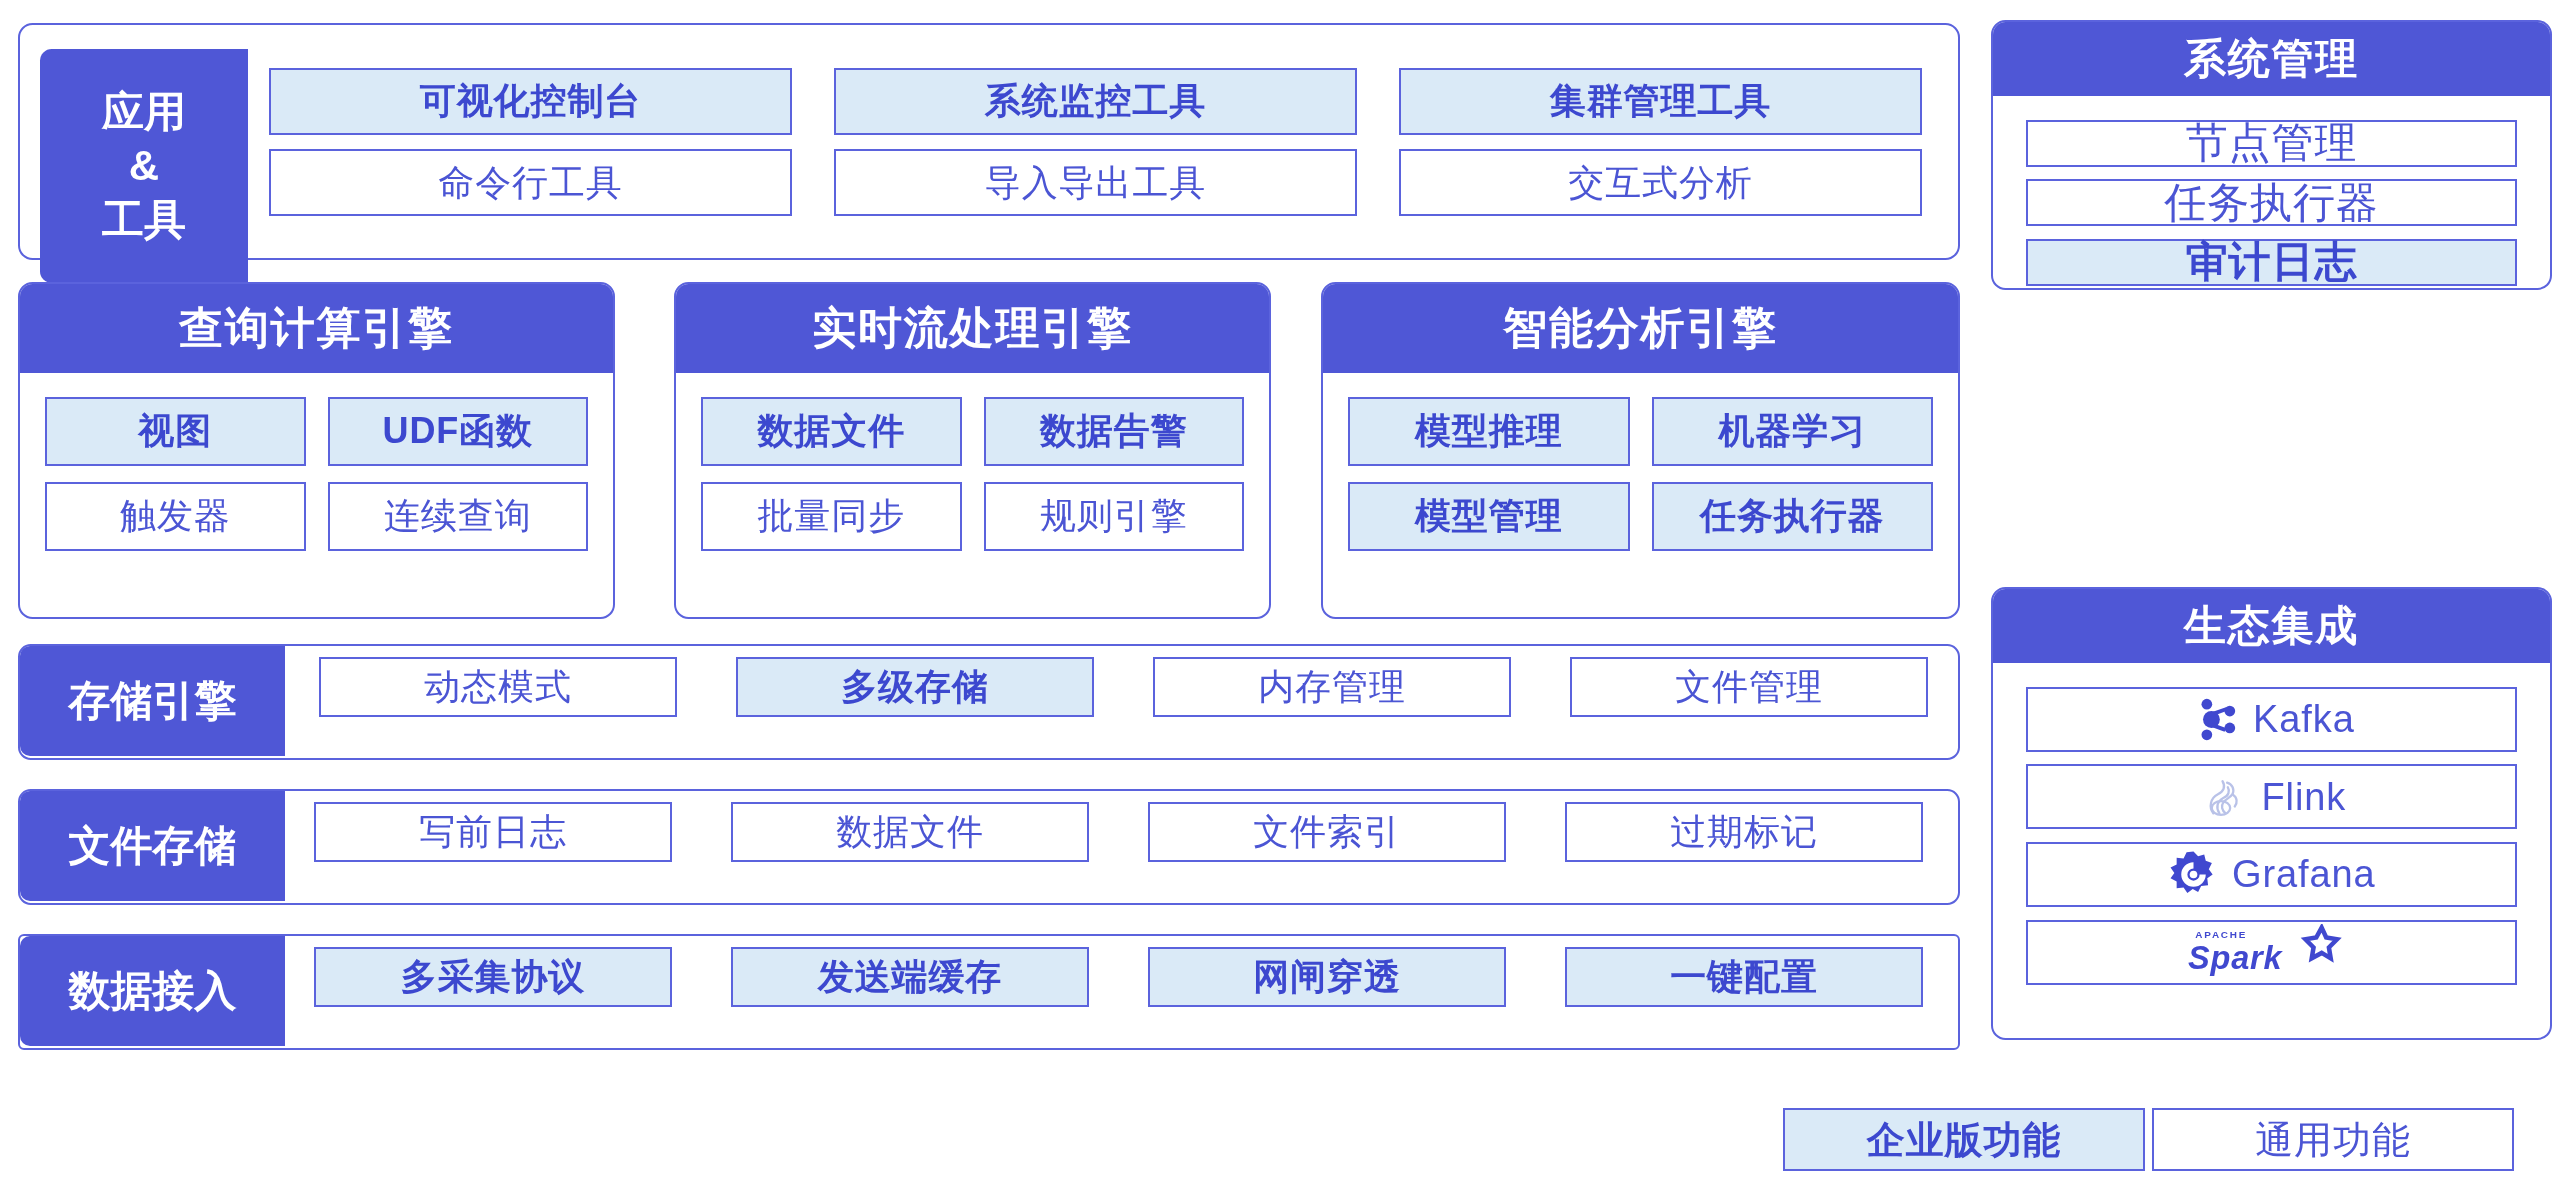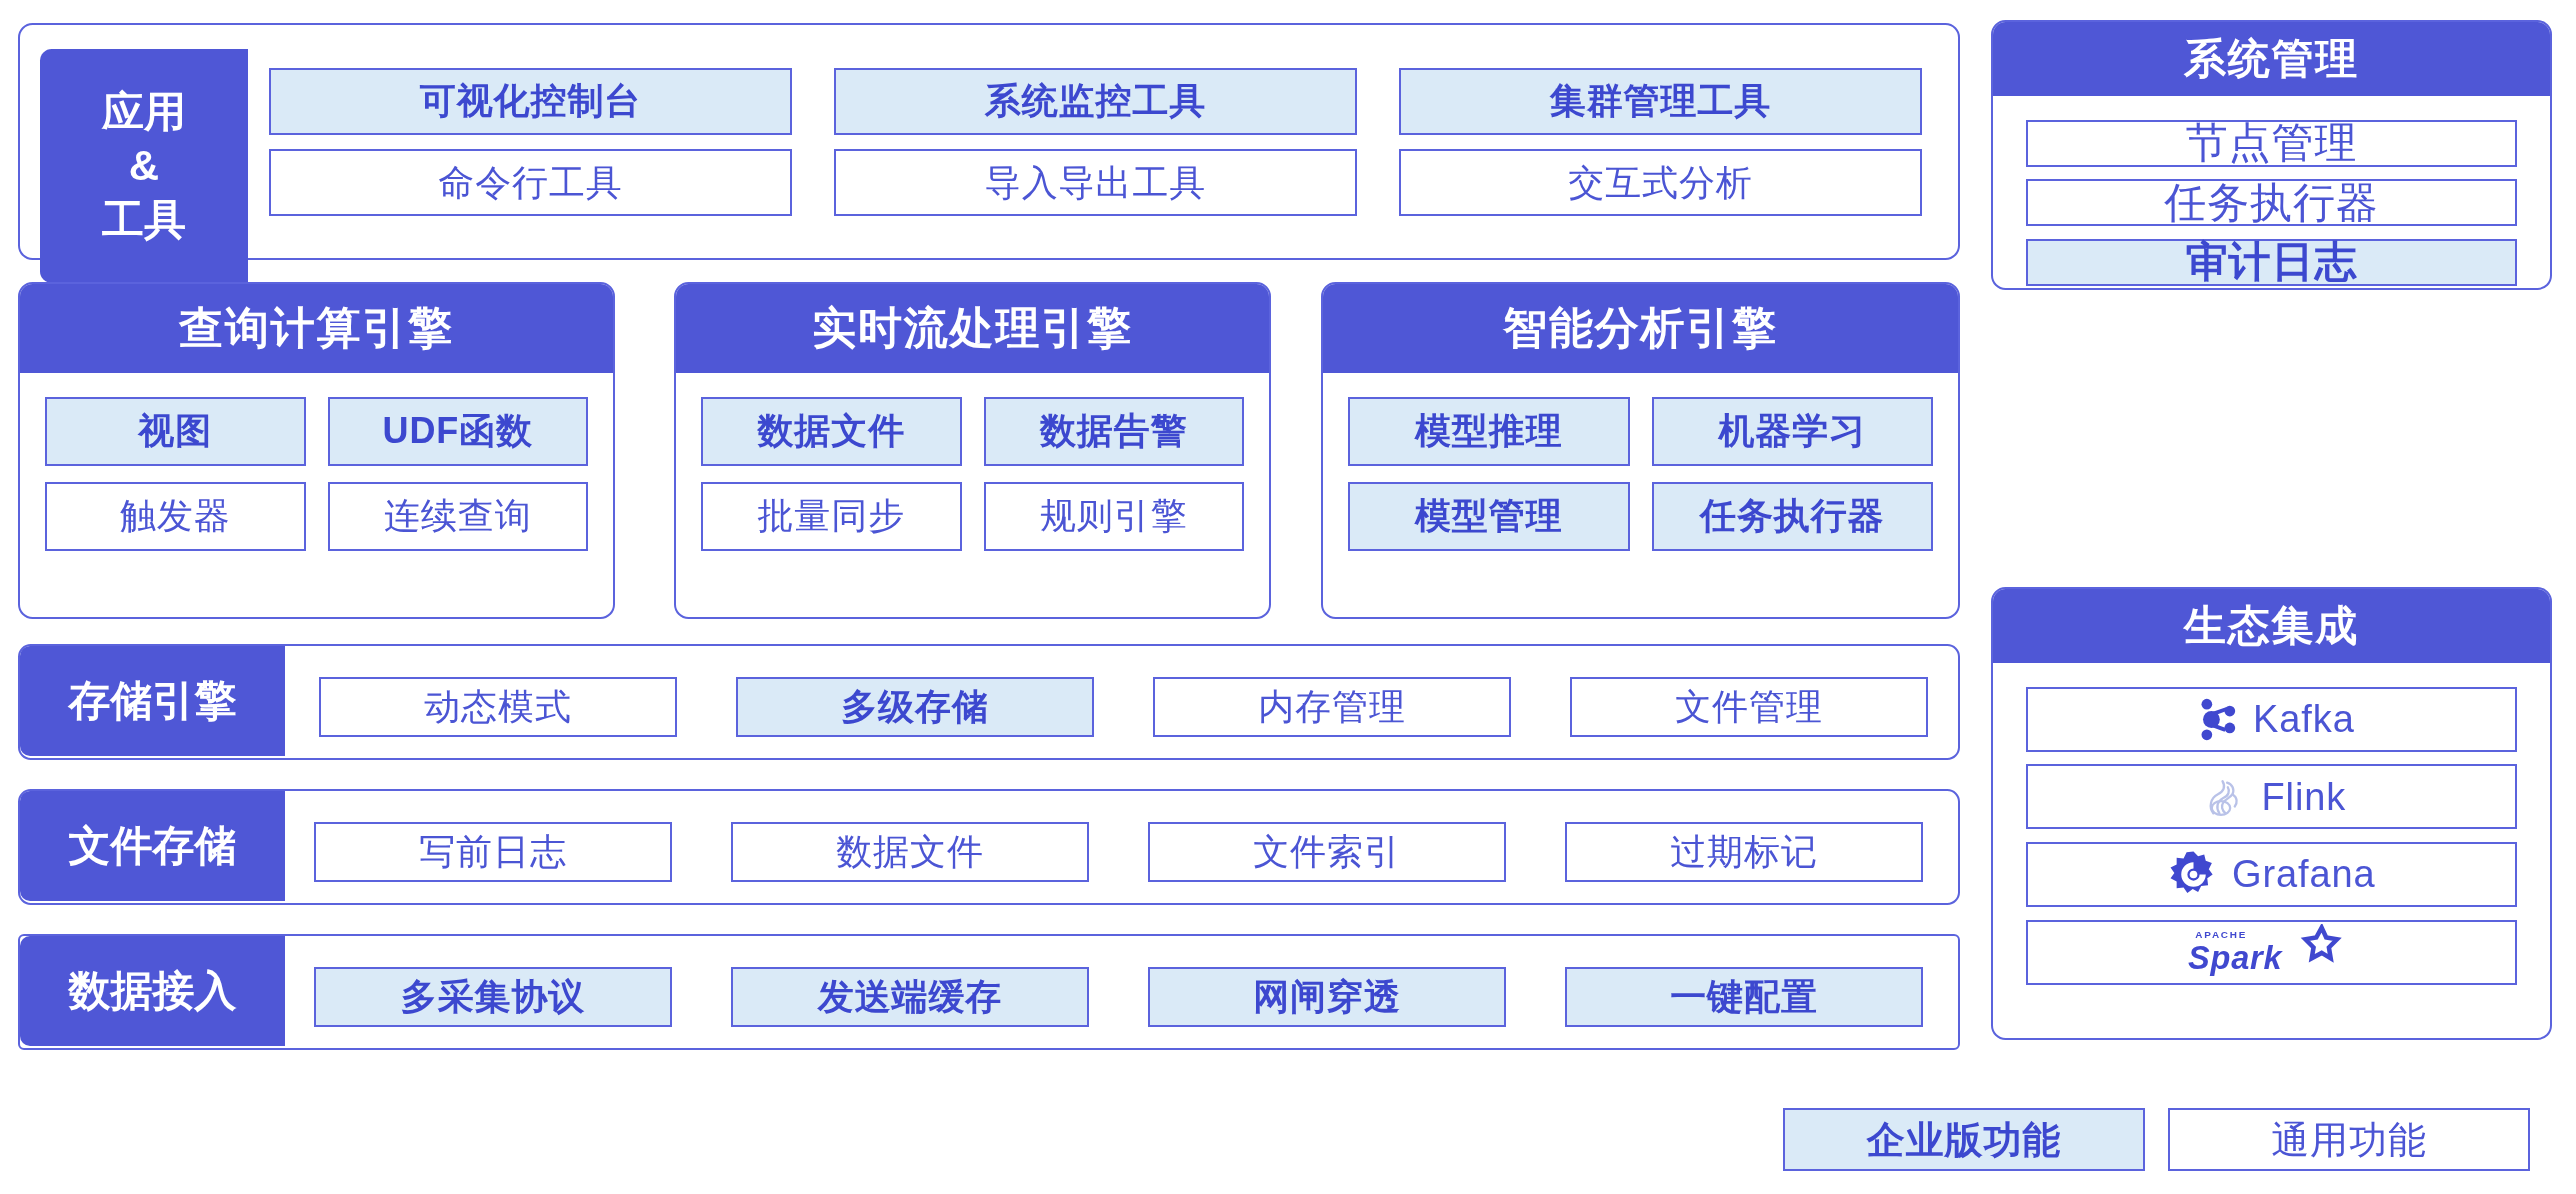--- a/index.html
+++ b/index.html
@@ -131,21 +131,21 @@
   #row-file    { top: 789px; }
   #row-ingest  { top: 934px; border-radius: 6px; }
   .layerrow .sidelabel {
     left: 0; top: 0;
     width: 265px; height: 110px;
     border-radius: 10px 0 0 10px;
     font-size: 42px;
   }
   .layerrow-grid {
     position: absolute;
-    left: 299px; top: 31px;
+    left: 299px; top: 11px;
     width: 1611px;
     display: grid;
     grid-template-columns: repeat(4, 358px);
     column-gap: 59px;
     height: 60px;
   }
   #row-file .layerrow-grid { left: 294px; }
   #row-ingest .layerrow-grid { left: 294px; }
 
   
@@ -179,21 +179,21 @@
   #panel-sysmgmt { top: 20px; height: 270px; }
   #panel-sysmgmt .cell { height: 47px; font-size: 42px; }
   #panel-eco { top: 587px; height: 453px; }
   #panel-eco .cell { height: 65px; font-size: 38px; gap: 12.7px; }
 
   
   #legend {
     position: absolute;
     left: 1783px; top: 1108px;
     display: flex;
-    gap: 23px;
+    gap: 7px;
   }
   #legend .cell { width: 362px; height: 63px; font-size: 38px; }
 
   
   .logo {
     width: 52px; height: 52px;
     flex: 0 0 auto;
     display: flex; align-items: center; justify-content: center;
   }
   .logo svg { display: block; }

